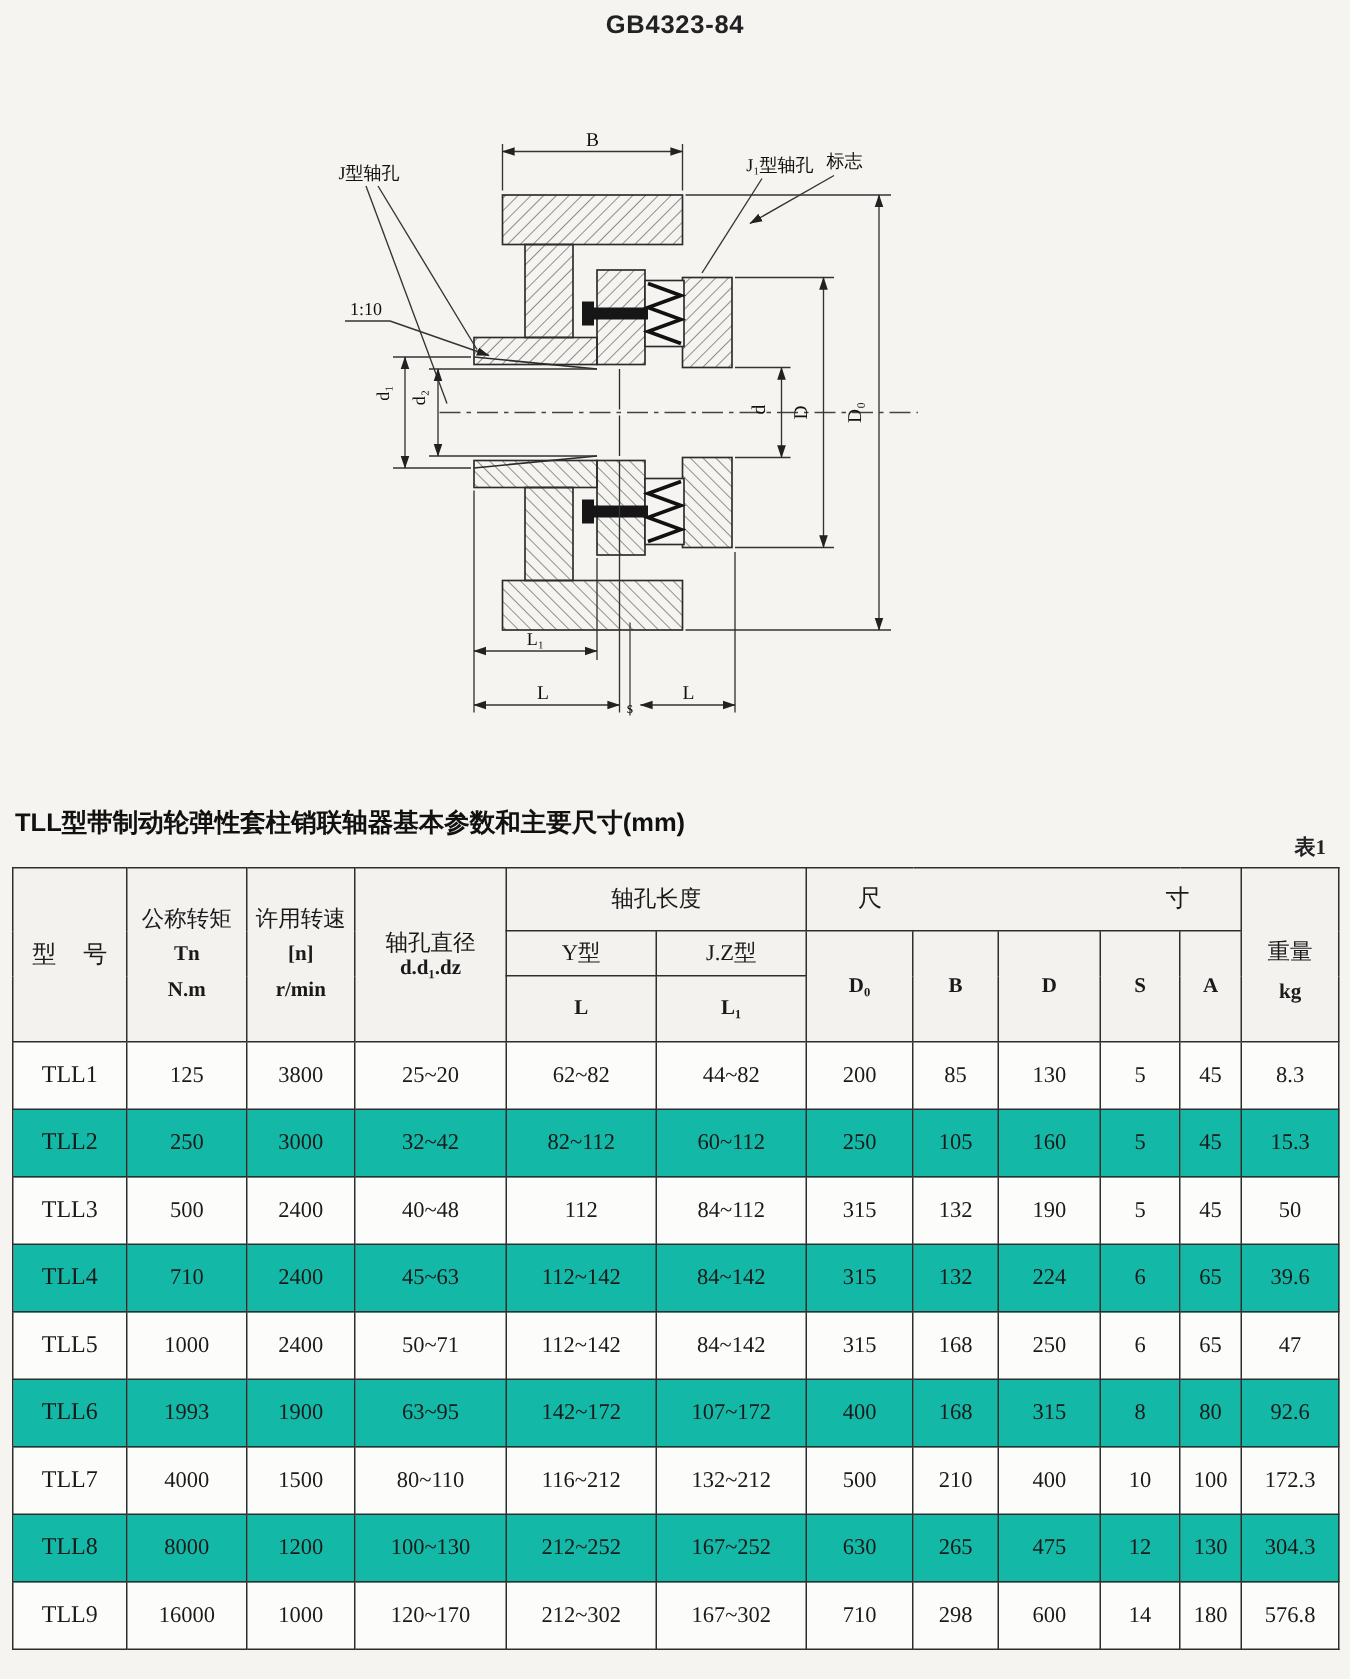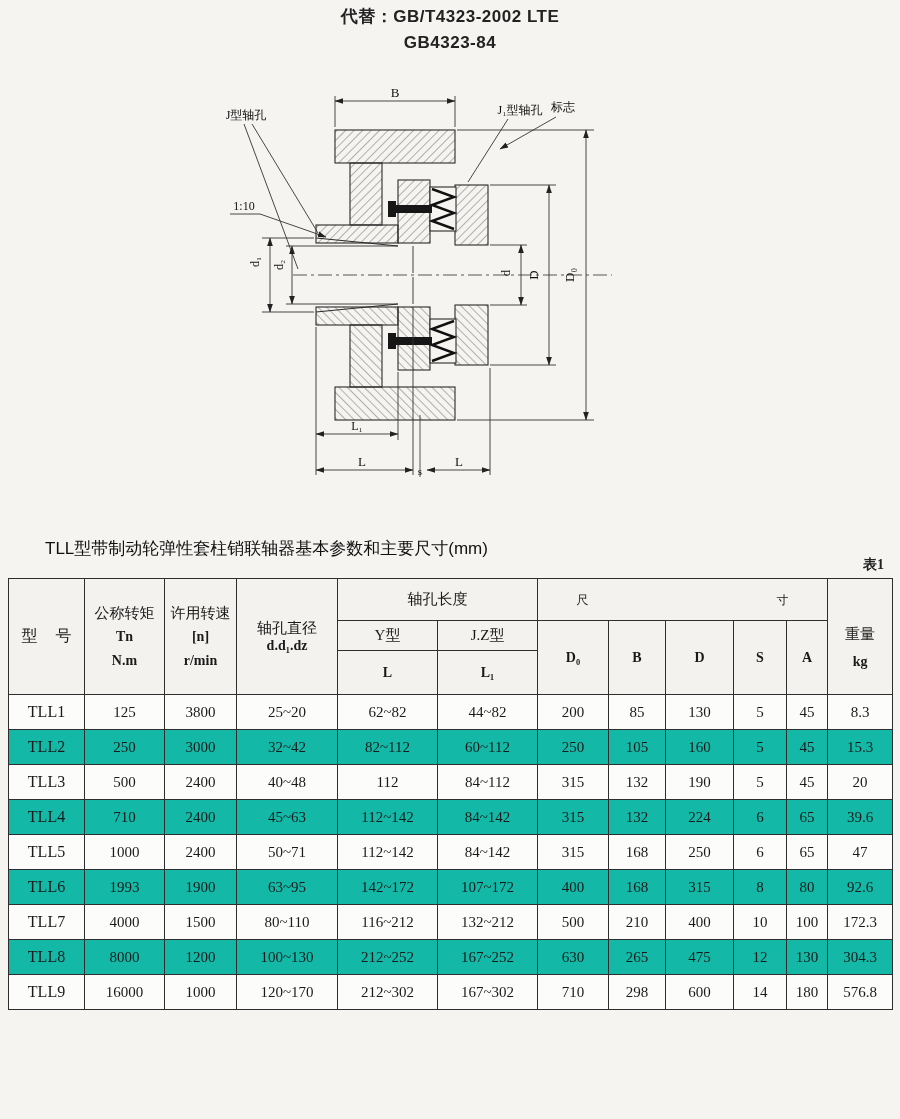--- a/index.html
+++ b/index.html
@@ -15,56 +15,55 @@
     position:absolute; top:4px; left:0; width:100%;
     text-align:center;
     font-family:"Liberation Sans","DejaVu Sans",sans-serif;
     font-weight:bold; font-size:17px; line-height:26px; color:#222;
     letter-spacing:0.5px;
   }
   #diagram { position:absolute; top:85px; left:0; }
   .caption {
     position:absolute; top:537px; left:10px;
     font-family:"Liberation Sans","DejaVu Sans",sans-serif;
-    font-weight:400; font-size:17px; color:#111;margin-left:35px;
+    font-weight:700; font-size:17px; color:#111;
   }
   .table-no {
     position:absolute; top:556px; right:16px;
     font-size:14px; font-weight:bold; color:#222;
   }
   table {
     position:absolute; top:578px; left:8px; width:884px;
     border-collapse:collapse; table-layout:fixed;
     background:#fcfcfb; border:1px solid #2e2e2e;
   }
   th,td {
     border:1px solid #2e2e2e; text-align:center; vertical-align:middle;
     font-size:15px; padding:0; font-weight:normal;
   }
   thead th { background:#f3f2ef; }
   thead tr.h1 { height:42px; }
   thead tr.h2 { height:30px; }
   thead tr.h3 { height:44px; }
-  tbody tr { height:35px; }
+  tbody tr { height:45px; }
   tbody tr.alt { background:#14b8a6; }
   td[data-name="cell-model"] { font-size:16px; }
   .sym { font-weight:bold; font-size:14px; }
   th .sym { font-size:14px;font-family:Liberation Serif, serif; }
   .stack div { line-height:24px; }
   .gap-b { }
   .gap-s { margin-bottom:10px;margin-top:21px; }
   .sp-model { word-spacing:14px; font-size:16px; }
-  .sp-dims  { word-spacing:185px; font-size:12px; }
+  .sp-dims  { word-spacing:185px; font-size:16px; }
   text { stroke:none; }
 </style>
 </head>
 <body>
 
 <div class="doc-header" data-name="standard-replacement-note">
-  <div data-name="replacement-line-1">代替：GB/T4323-2002 LTE</div>
   <div data-name="replacement-line-2">GB4323-84</div>
 </div>
 
 <svg id="diagram" data-name="coupling-cross-section-drawing" width="900" height="420" viewBox="0 0 900 420">
   <defs>
     <pattern id="hatch" patternUnits="userSpaceOnUse" width="6" height="6" patternTransform="rotate(45)">
       <line x1="0" y1="0" x2="0" y2="6" stroke="#5a5a5a" stroke-width="0.9"></line>
     </pattern>
     <marker id="arr" viewBox="0 0 10 10" refX="9" refY="5" markerWidth="10" markerHeight="10" orient="auto-start-reverse">
       <path d="M0,1.8 L9.5,5 L0,8.2 Z" fill="#222"></path>
@@ -275,21 +274,21 @@
         <td data-name="cell-tn">500</td>
         <td data-name="cell-n">2400</td>
         <td data-name="cell-d">40~48</td>
         <td data-name="cell-L">112</td>
         <td data-name="cell-L1">84~112</td>
         <td data-name="cell-D0">315</td>
         <td data-name="cell-B">132</td>
         <td data-name="cell-D">190</td>
         <td data-name="cell-S">5</td>
         <td data-name="cell-A">45</td>
-        <td data-name="cell-kg">20</td>
+        <td data-name="cell-kg">50</td>
       </tr>
       <tr data-name="table-row" class="alt">
         <td data-name="cell-model">TLL4</td>
         <td data-name="cell-tn">710</td>
         <td data-name="cell-n">2400</td>
         <td data-name="cell-d">45~63</td>
         <td data-name="cell-L">112~142</td>
         <td data-name="cell-L1">84~142</td>
         <td data-name="cell-D0">315</td>
         <td data-name="cell-B">132</td>

